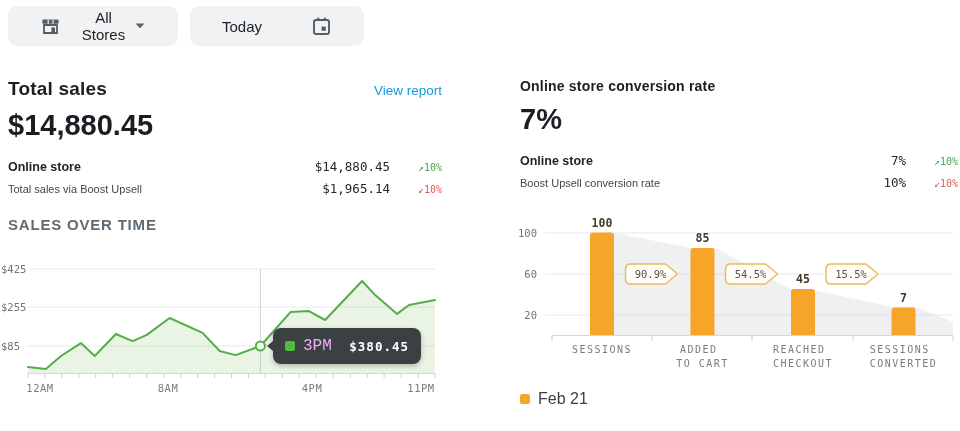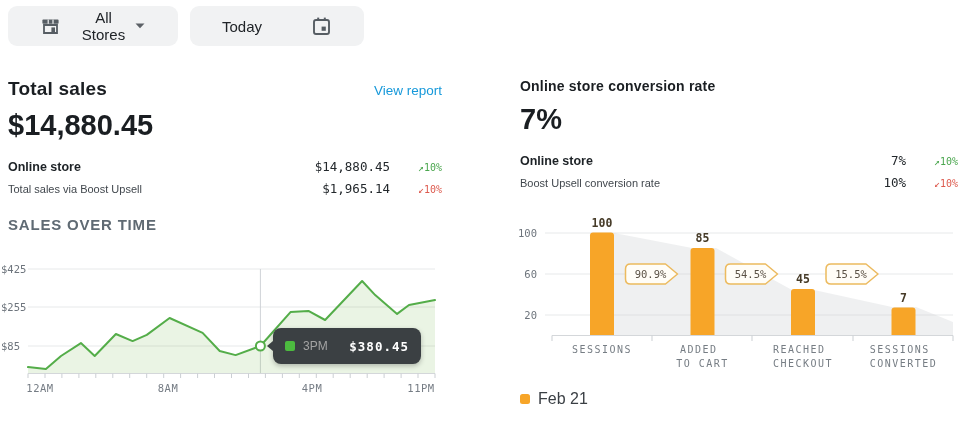--- a/index.html
+++ b/index.html
@@ -60,21 +60,21 @@
   .badge-text { font-size: 10.5px; fill: #5b5246; text-anchor: middle; }
 
   
   .tooltip { position: absolute; left: 273px; top: 71px; width: 148px; height: 36px;
              background: #3b4043; border-radius: 8px; display: flex; align-items: center;
              gap: 8px; padding: 0 12px; box-shadow: 0 2px 5px rgba(0,0,0,.25); }
   .tooltip::before { content: ""; position: absolute; left: -6px; top: 13px; width: 0; height: 0;
              border-top: 5px solid transparent; border-bottom: 5px solid transparent;
              border-right: 6px solid #3b4043; }
   .tt-square { width: 10px; height: 10px; border-radius: 2px; background: #4cbb3f; }
-  .tt-time  { font-family: Liberation Sans, sans-serif; font-size: 12px; color: #a3a3a3; }
+  .tt-time  { font-family: Liberation Mono, monospace; font-size: 16px; color: #f0abfc; }
   .tt-value { margin-left: auto; font-family: "DejaVu Sans Mono", monospace; font-size: 12.5px;
               font-weight: bold; color: #fff; letter-spacing: 1px; }
 
   
   .legend { display: flex; align-items: center; gap: 8px; font-size: 16px; color: #3a3f44; }
   .panel-left  .legend { margin-top: 32px; }
   .panel-right .legend { margin-top: 9px; }
   .legend-square { width: 10px; height: 10px; border-radius: 2.5px; }
   .legend-square.green  { background: #44b238; }
   .legend-square.orange { background: #f7a528; }

